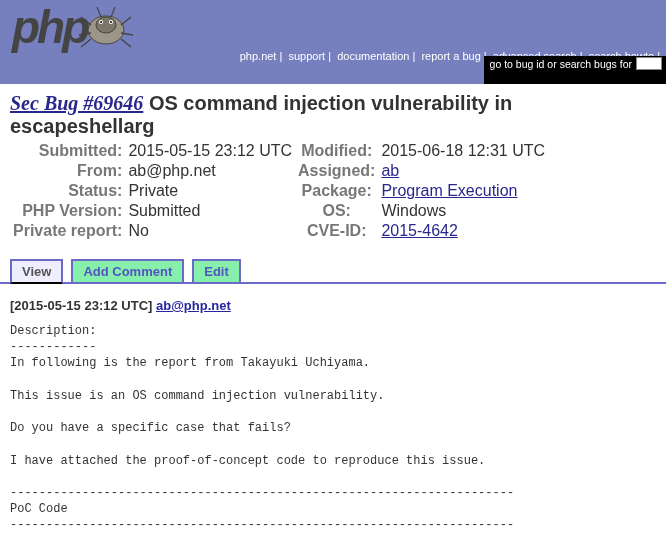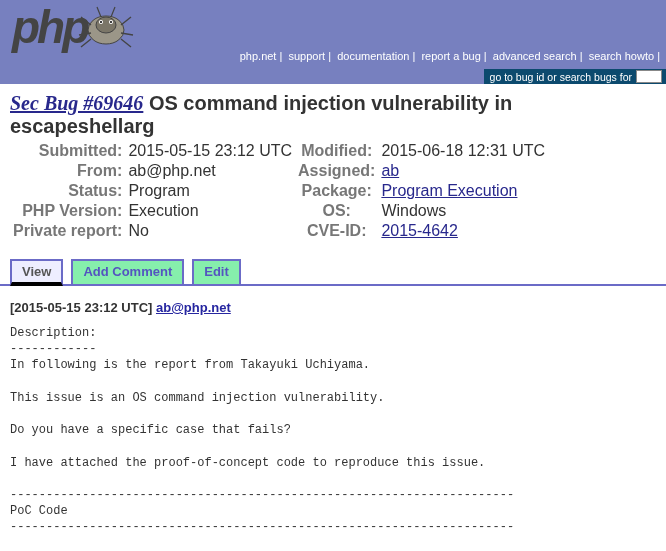--- a/index.html
+++ b/index.html
@@ -43,24 +43,24 @@
     font-size: 11px;
   }
   .top-nav a {
     color: #fff;
     text-decoration: none;
   }
   .search-bar {
     position: absolute;
     right: 0;
     bottom: 0;
-    background: #0c4a6e;
+    background: #000000;
     color: #fff;
     font-size: 10.5px;
-    padding: 1px 4px 1px 6px;
+    padding: 1px 4px 14px 6px;
     display: flex;
     align-items: center;
     gap: 4px;
   }
   .search-bar input {
     width: 26px;
     height: 13px;
     font-size: 10px;
     border: 1px solid #888;
     padding: 0 1px;
@@ -131,21 +131,21 @@
     padding: 3px 10px;
     font-size: 13px;
     font-weight: bold;
     background: #86efac;
     color: #5454c0;
     cursor: pointer;
   }
   .tab.active {
     background: #eeeeff;
     color: #555;
-    border-bottom: 4px solid #000000;
+    border-bottom: 2px solid #000000;
   }
   .tab-underline {
     position: absolute;
     left: 0;
     right: 0;
     bottom: 0;
     height: 2px;
     background: #6b6bc7;
     z-index: 1;
   }
@@ -218,27 +218,27 @@
       <td>2015-06-18 12:31 UTC</td>
     </tr>
     <tr>
       <td class="lbl">From:</td>
       <td class="val1">ab@php.net</td>
       <td class="lbl2">Assigned:</td>
       <td><a>ab</a></td>
     </tr>
     <tr>
       <td class="lbl">Status:</td>
-      <td class="val1">Program</td>
+      <td class="val1">Private</td>
       <td class="lbl2">Package:</td>
       <td><a>Program Execution</a></td>
     </tr>
     <tr>
       <td class="lbl">PHP Version:</td>
-      <td class="val1">Execution</td>
+      <td class="val1">Submitted</td>
       <td class="lbl2">OS:</td>
       <td>Windows</td>
     </tr>
     <tr>
       <td class="lbl">Private report:</td>
       <td class="val1">No</td>
       <td class="lbl2">CVE-ID:</td>
       <td><a>2015-4642</a></td>
     </tr>
   </tbody>

